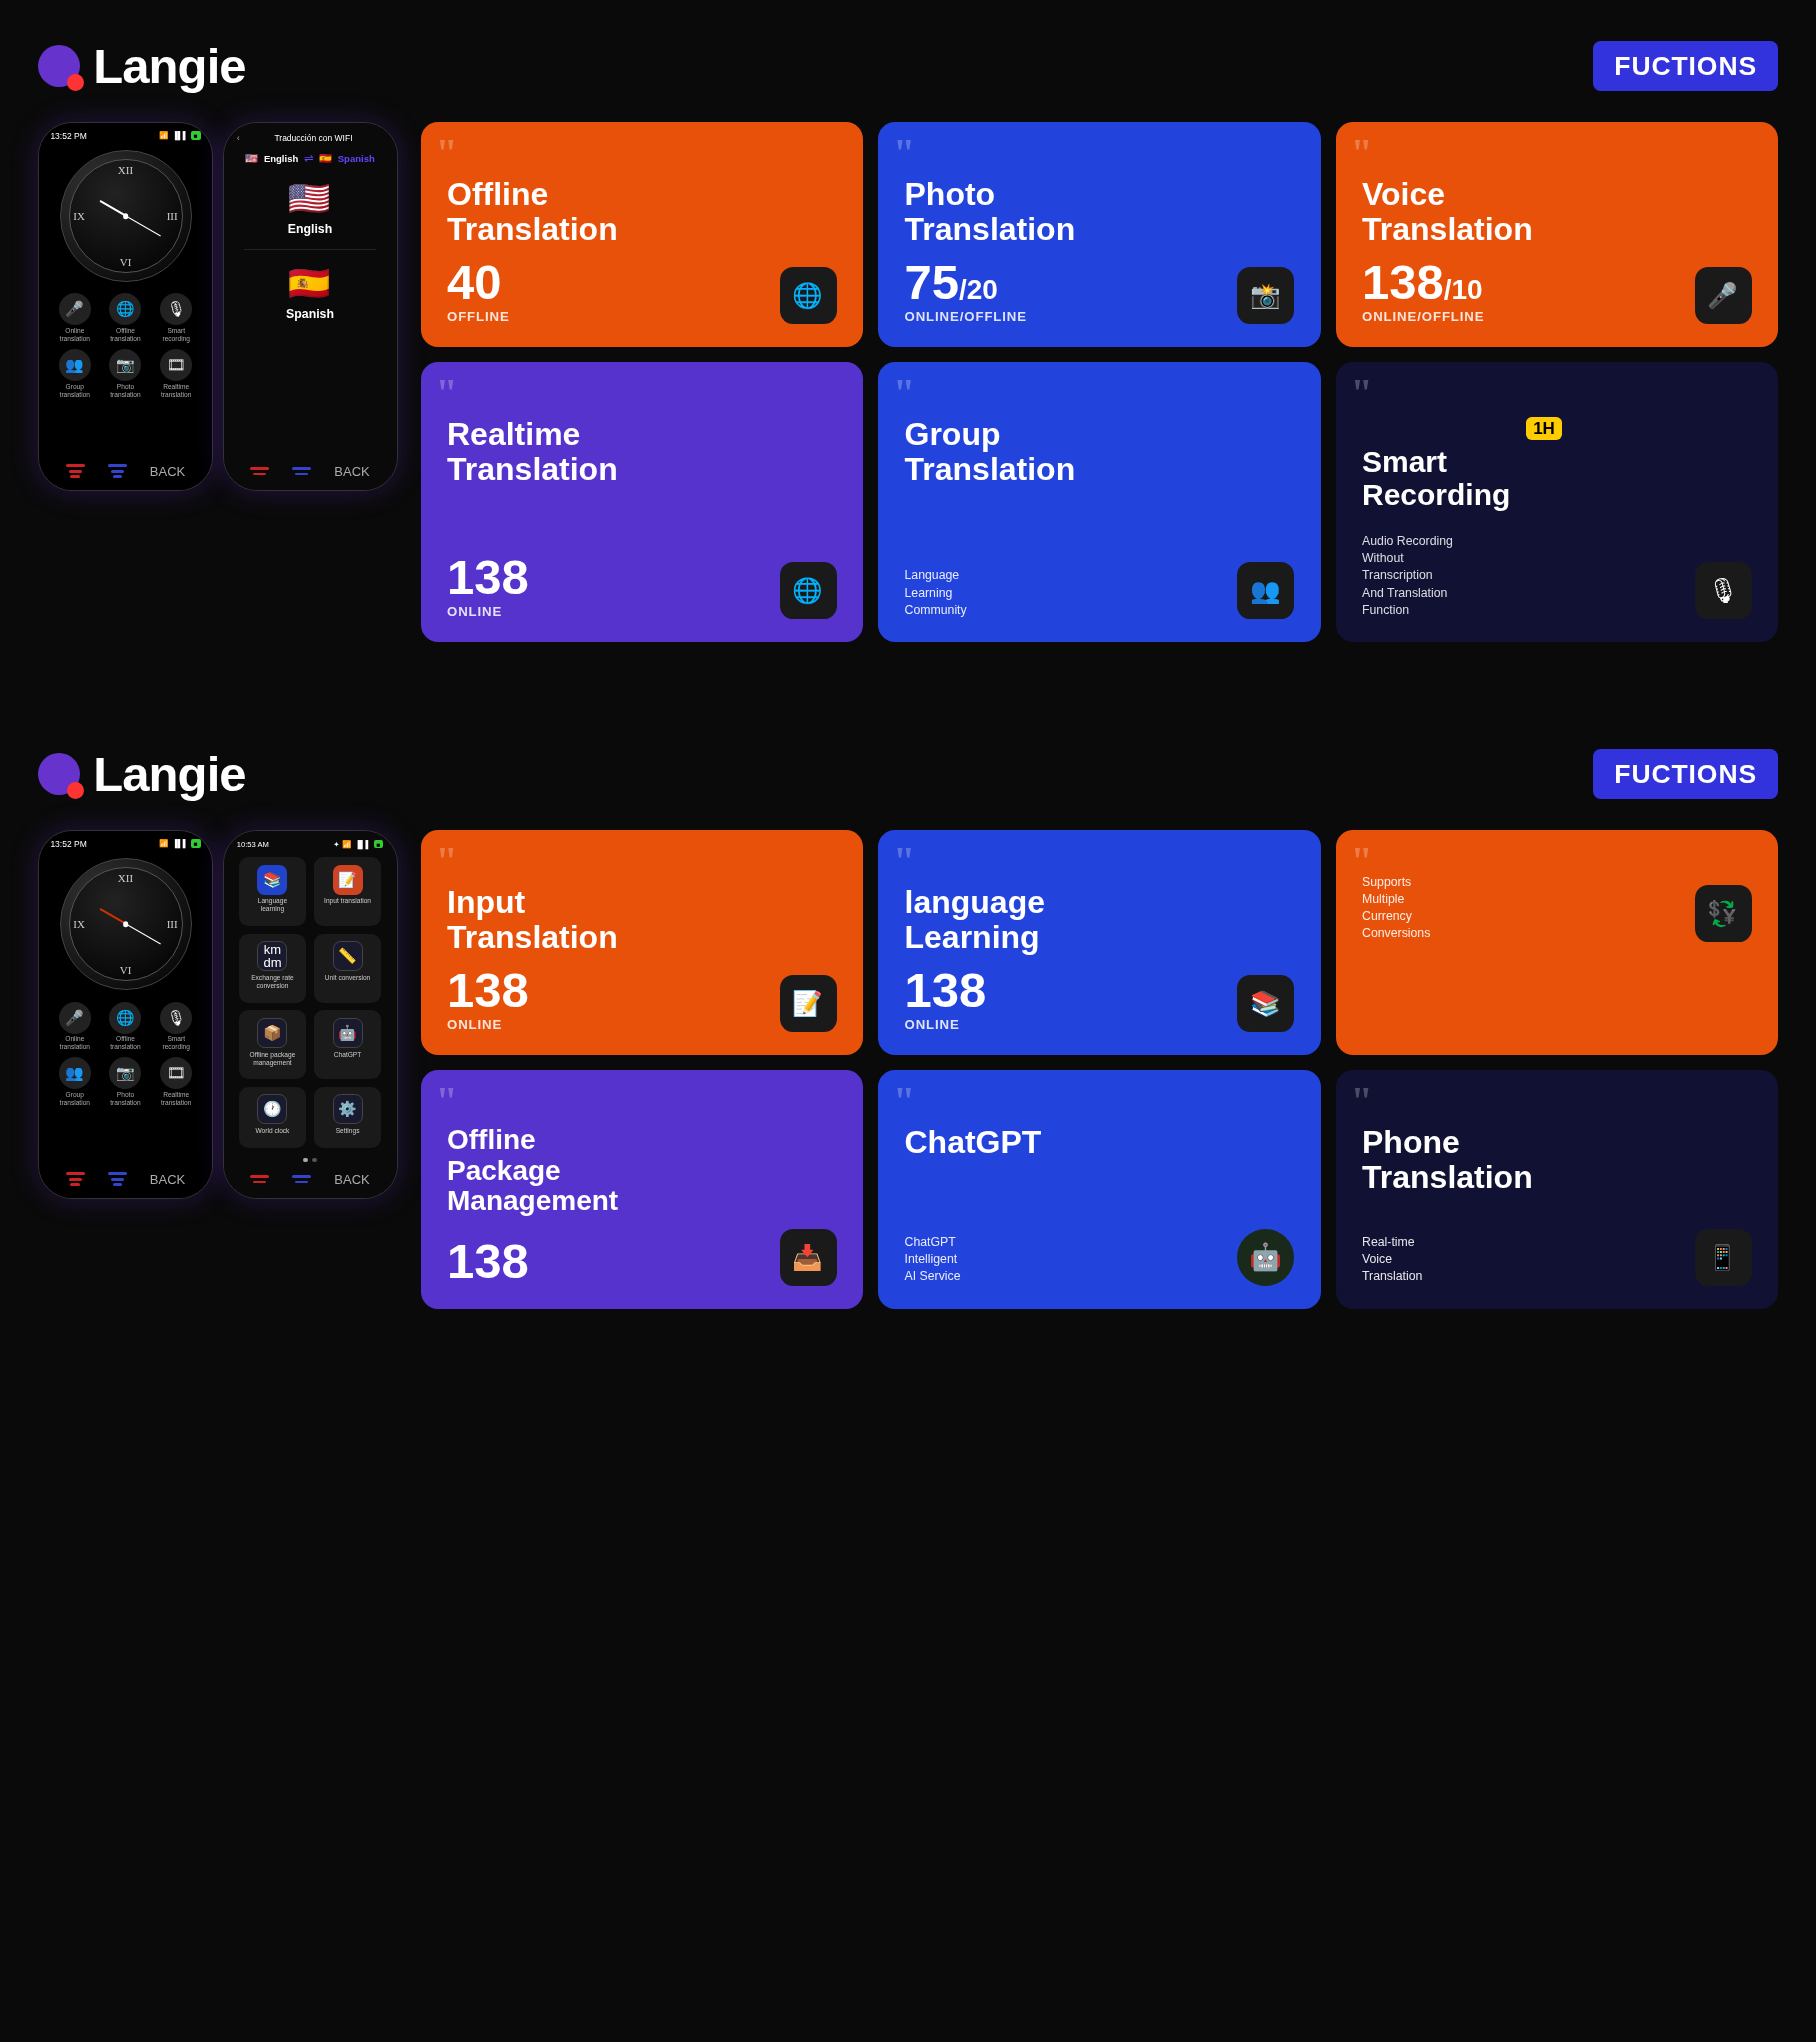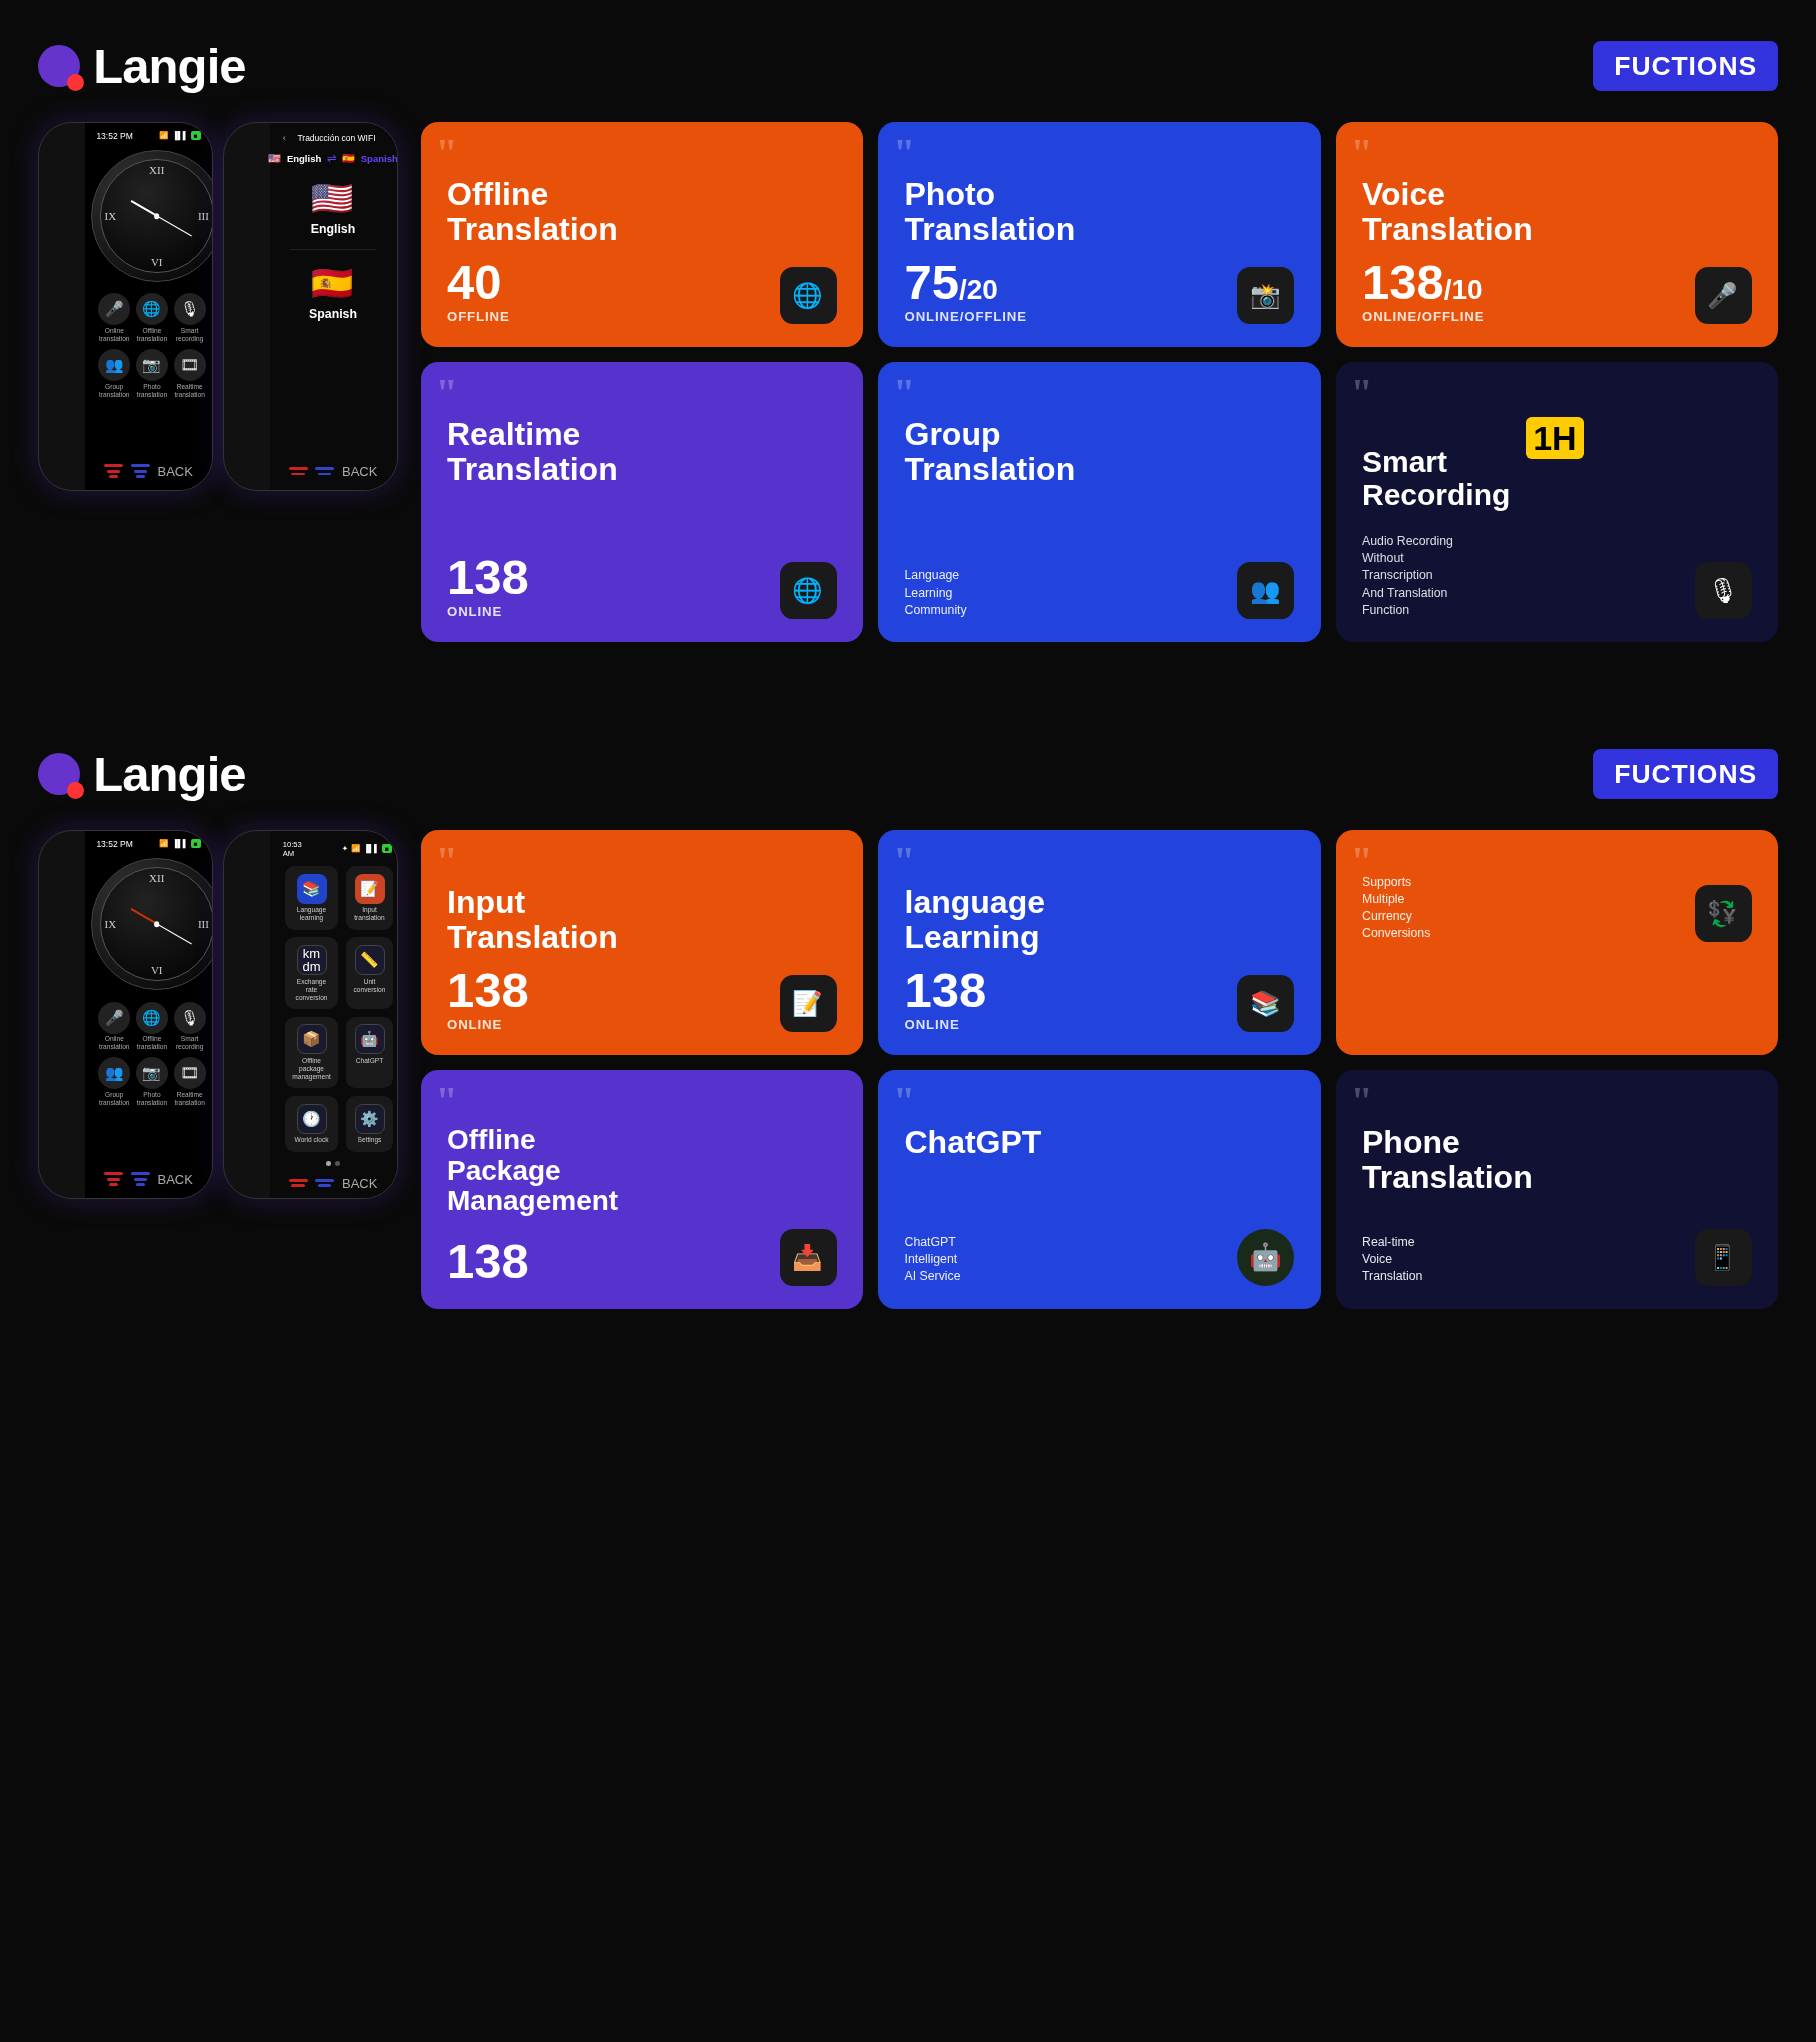--- a/index.html
+++ b/index.html
@@ -78,21 +78,20 @@
     
     .phone {
       width: 175px;
       height: 369px;
       background: #111;
       border-radius: 34px;
       border: 1.9px solid #333;
       overflow: hidden;
       position: relative;
       box-shadow: 0 0 28px rgba(100,50,200,0.3);
-      padding-left: 46px;
     }
     .phone-screen {
       width: 100%;
       height: 100%;
       background: #000;
       display: flex;
       flex-direction: column;
       padding: 5.7px 5.7px 7.6px 5.7px;
     }
     .phone-status-bar {
@@ -353,21 +352,21 @@
     .card-info-text {
       font-size: 12.3px;
       color: rgba(255,255,255,0.85);
       line-height: 1.4;
       margin-top: 11px;
       max-width: 151px;
     }
     .card-yellow-badge {
       background: #ffcc00;
       color: #000;
-      font-size: 34px;
+      font-size: 17px;
       font-weight: 900;
       padding: 1.9px 7.6px;
       border-radius: 5.7px;
       display: inline-block;
       margin-left: 7.6px;
     }
     .menu-status {
       display: flex;
       justify-content: space-between;
       padding: 2.8px 7.6px;

